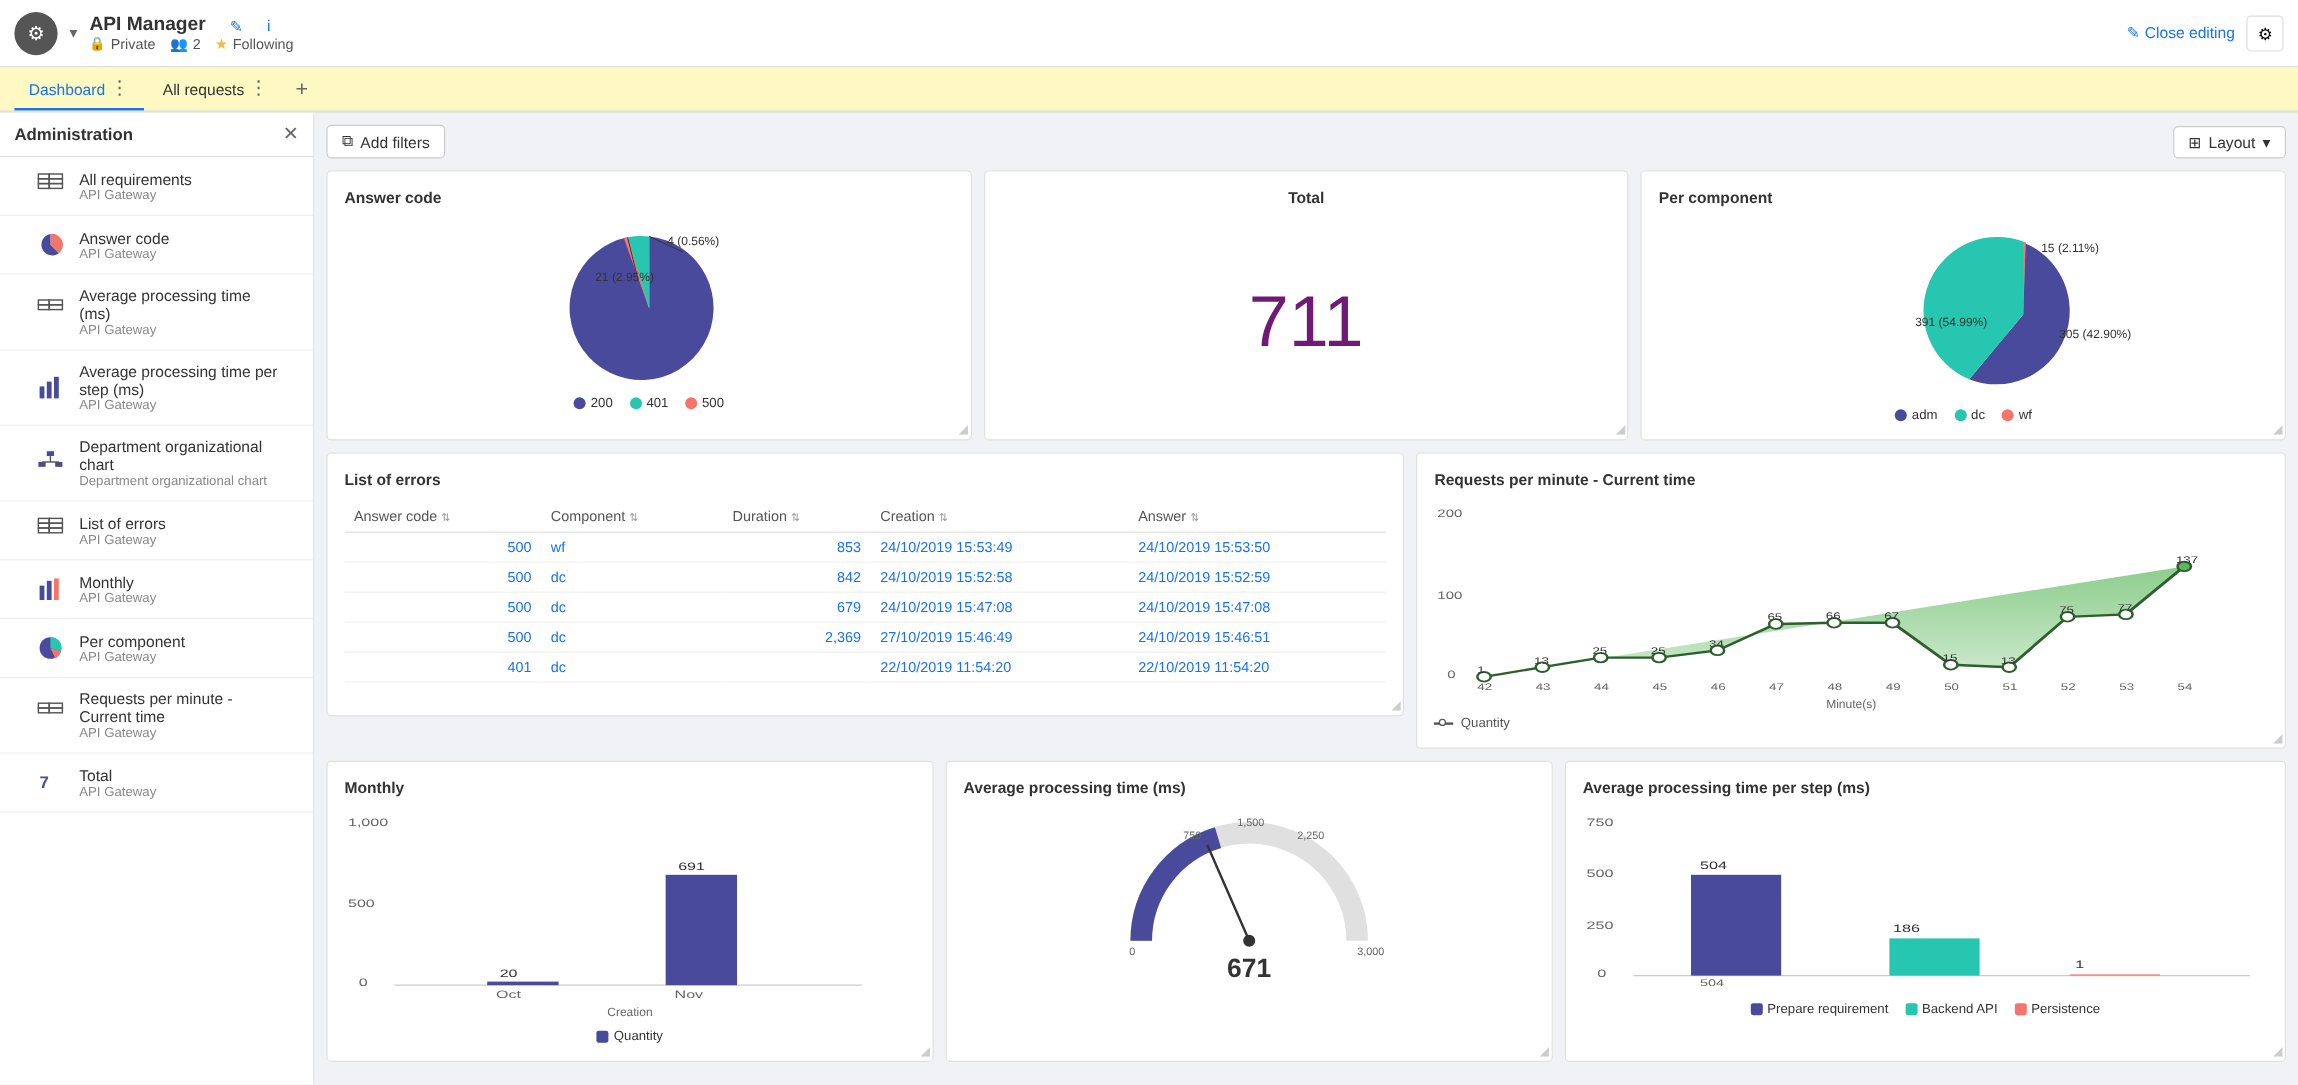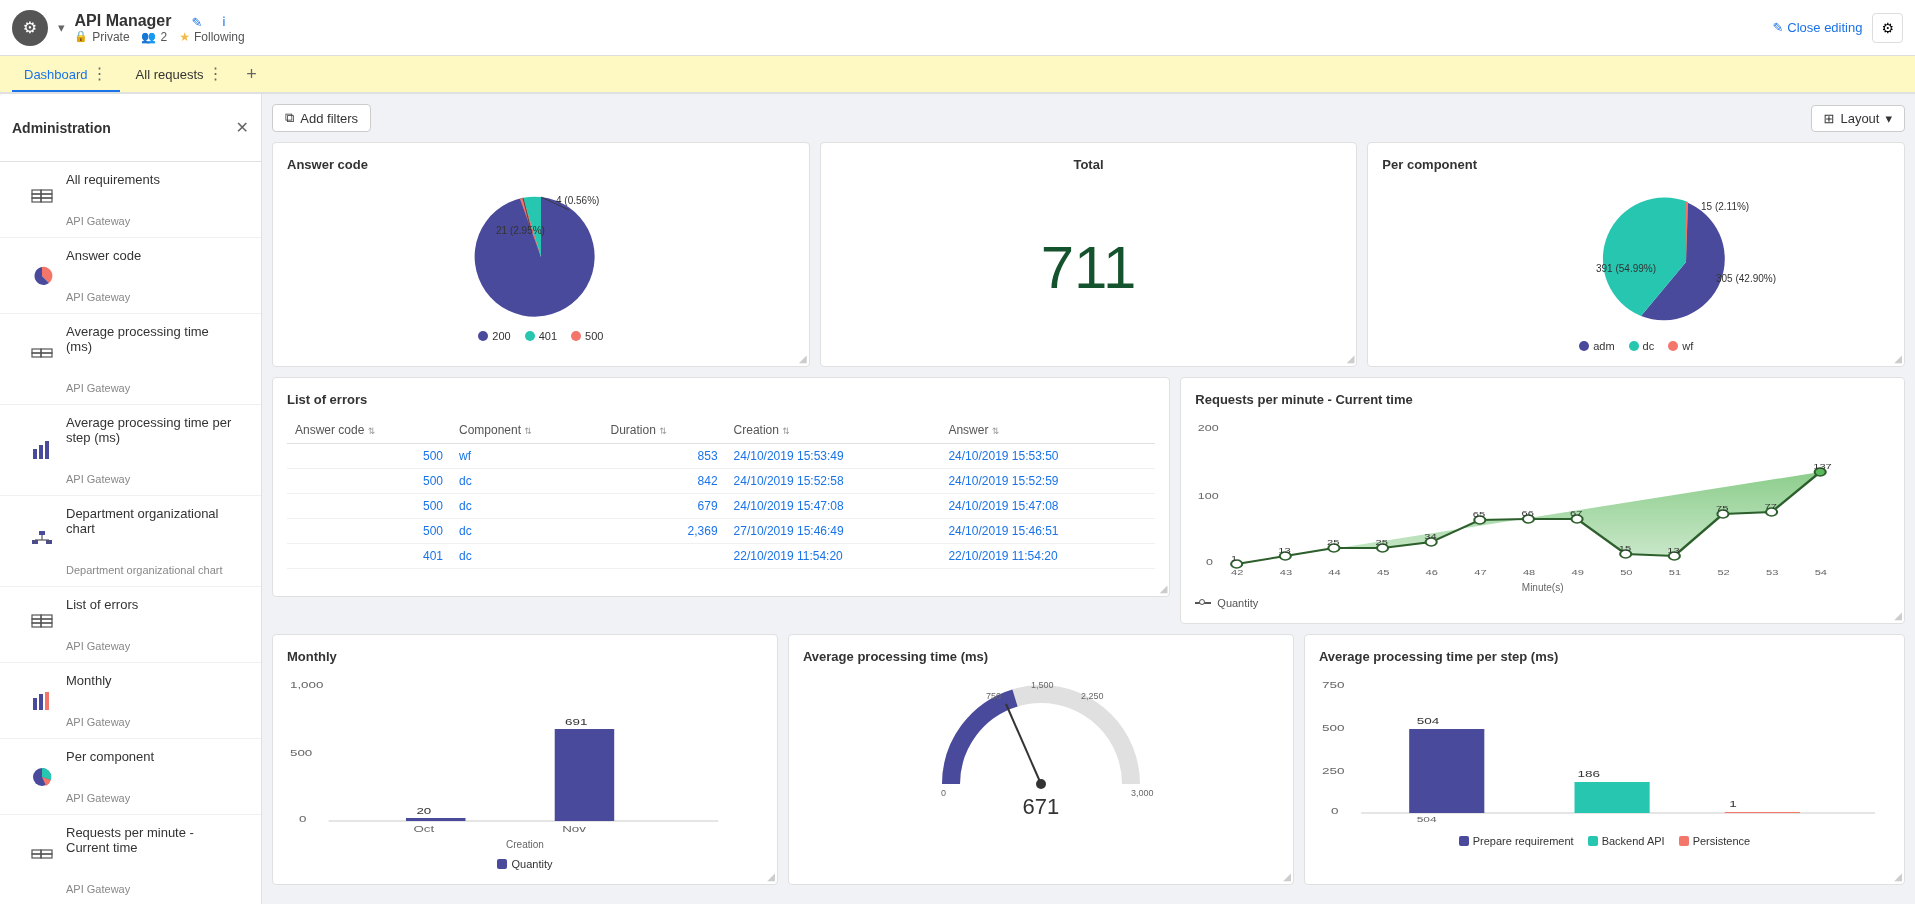--- a/index.html
+++ b/index.html
@@ -25,52 +25,52 @@
     .tab { padding: 8px 12px; cursor: pointer; font-size: 13px; border-bottom: 2px solid transparent; margin-bottom: -2px; display: flex; align-items: center; gap: 4px; }
     .tab.active { border-bottom: 2px solid #1a73e8; color: #1a73e8; font-weight: 500; }
     .tab-dots { cursor: pointer; color: #666; font-size: 16px; line-height: 1; }
     .add-tab { cursor: pointer; color: #666; font-size: 18px; width: 24px; height: 24px; display: flex; align-items: center; justify-content: center; border-radius: 50%; }
 
     
     .main-layout { display: flex; height: calc(100vh - 94px); }
 
     
     .sidebar { width: 262px; background: #fff; border-right: 1px solid #e0e0e0; display: flex; flex-direction: column; flex-shrink: 0; overflow: hidden; }
-    .sidebar-header { display: flex; align-items: center; justify-content: space-between; padding: 24px 12px; border-bottom: 1px solid #e0e0e0; }
+    .sidebar-header { display: flex; align-items: center; justify-content: space-between; padding: 8px 12px; border-bottom: 1px solid #e0e0e0; }
     .sidebar-title { font-weight: 600; font-size: 14px; }
     .sidebar-close { cursor: pointer; color: #666; font-size: 16px; background: none; border: none; }
     .sidebar-search { padding: 8px 10px; border-bottom: 1px solid #e0e0e0; position: relative; }
     .sidebar-search input { width: 100%; border: 1px solid #ddd; border-radius: 4px; padding: 5px 28px 5px 8px; font-size: 12px; outline: none; }
     .sidebar-search .search-icon { position: absolute; right: 18px; top: 50%; transform: translateY(-50%); color: #888; font-size: 14px; }
     .sidebar-list { overflow-y: auto; flex: 1; }
     .sidebar-item { display: flex; align-items: center; gap: 10px; padding: 10px 28px; border-bottom: 1px solid #f0f0f0; cursor: pointer; }
     .sidebar-item-icon { width: 28px; height: 28px; flex-shrink: 0; display: flex; align-items: center; justify-content: center; }
     .sidebar-item-text .name { font-size: 13px; font-weight: 500; color: #333; }
-    .sidebar-item-text .sub { font-size: 11px; color: #888; margin-top: 28px; }
+    .sidebar-item-text .sub { font-size: 11px; color: #888; }
 
     
     .content { flex: 1; overflow-y: auto; padding: 10px; display: flex; flex-direction: column; gap: 10px; }
 
     
     .filter-bar { display: flex; align-items: center; justify-content: space-between; }
     .add-filters-btn { display: flex; align-items: center; gap: 6px; border: 1px solid #ccc; background: #fff; padding: 5px 12px; border-radius: 4px; cursor: pointer; font-size: 13px; color: #333; }
     .layout-btn { display: flex; align-items: center; gap: 6px; border: 1px solid #ccc; background: #fff; padding: 5px 12px; border-radius: 4px; cursor: pointer; font-size: 13px; color: #333; }
 
     
     .dashboard-row { display: flex; gap: 10px; }
 
     
     .card { background: #fff; border: 1px solid #e0e0e0; border-radius: 4px; padding: 14px; position: relative; }
     .card-title { font-size: 13px; font-weight: 600; color: #333; margin-bottom: 10px; }
     .card-resize { position: absolute; bottom: 2px; right: 2px; color: #ccc; font-size: 10px; }
 
     
     .answer-code-card { flex: 1; min-width: 0; }
     .total-card { flex: 1; min-width: 0; display: flex; flex-direction: column; align-items: center; justify-content: center; }
-    .total-number { font-size: 60px; font-weight: 300; color: #14532d; }
+    .total-number { font-size: 60px; font-weight: 300; color: #701a75; }
     .per-component-card { flex: 1; min-width: 0; }
 
     
     .chart-container { display: flex; flex-direction: column; align-items: center; }
     .pie-legend { display: flex; gap: 14px; margin-top: 8px; justify-content: center; }
     .legend-item { display: flex; align-items: center; gap: 4px; font-size: 11px; }
     .legend-dot { width: 10px; height: 10px; border-radius: 50%; }
 
     
     .errors-card { flex: 2; min-width: 0; max-height: 220px; overflow: hidden; }
@@ -91,21 +91,21 @@
     .avg-step-card { flex: 1.2; min-width: 0; }
 
     
     svg { overflow: visible; }
 
     
     .rpm-legend { display: flex; align-items: center; gap: 6px; font-size: 11px; color: #555; margin-top: 4px; }
 
     
     .gauge-container { display: flex; flex-direction: column; align-items: center; }
-    .gauge-value { font-size: 22px; font-weight: 400; color: #333; margin-top: -10px; }
+    .gauge-value { font-size: 22px; font-weight: 700; color: #333; margin-top: -10px; }
   </style>
 </head>
 <body>
 
 <div class="top-header">
   <div class="header-left">
     <div class="app-icon">
       <span>⚙</span>
     </div>
     <span style="color:#666;cursor:pointer;">▾</span>

